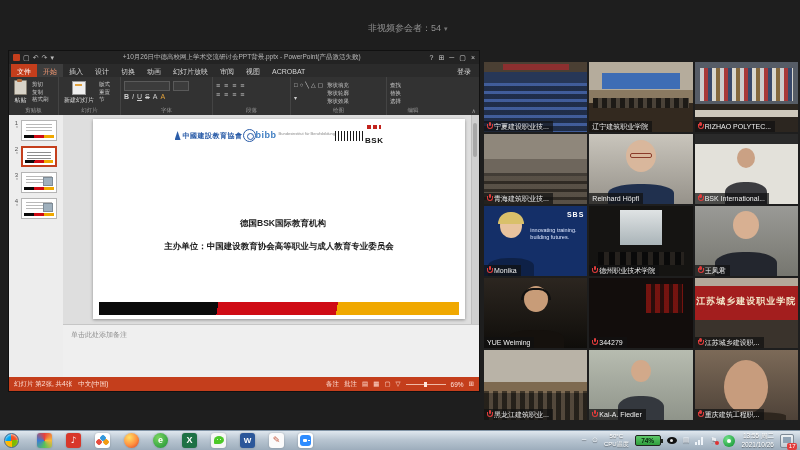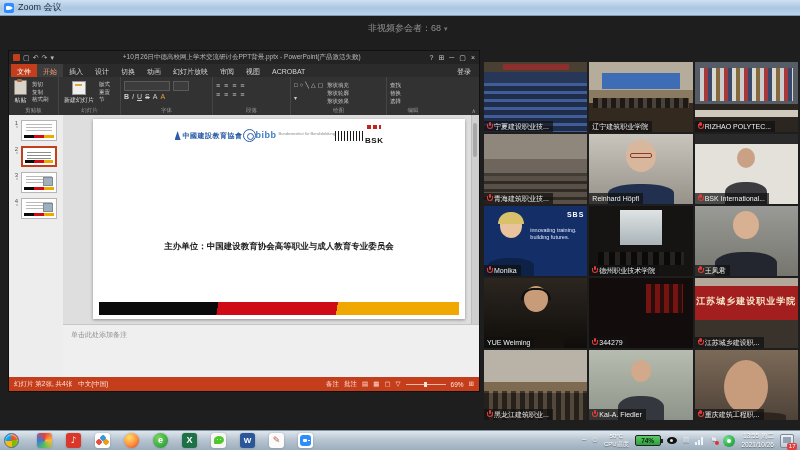--- a/index.html
+++ b/index.html
@@ -234,27 +234,23 @@
   .clock{font-size:6.5px;line-height:1.3;color:#fff;text-shadow:0 1px 1px rgba(0,0,0,.5);text-align:right;}
   .traybadge{position:relative;width:14px;height:14px;border:1px solid #7d8a96;border-radius:2px;background:linear-gradient(#eef2f5,#c3ccd4);box-sizing:border-box;}
   .traybadge::before{content:'';position:absolute;left:2px;top:2px;width:8px;height:6px;background:#8fa3b5;}
   .badge{position:absolute;right:-4px;bottom:-3px;background:#e23c3c;color:#fff;font-size:6px;line-height:7px;padding:0 1.5px;border-radius:2px;}
 </style>
 </head>
 <body>
 
 <div class="screen">
 
-  <div class="ostitle">
-    <span class="zoomappico"></span>
-    <span>Zoom 会议</span>
-  </div>
 
   <div class="nonvideo">
-    <span>非视频参会者：68</span><span class="caret">▾</span>
+    <span>非视频参会者：54</span><span class="caret">▾</span>
   </div>
 
   <div class="pptwin">
     <div class="ptitle">
       <div class="qat">
         <span class="pptico"></span>
         <span>▢</span>
         <span>↶</span>
         <span>↷</span>
         <span>▾</span>
@@ -413,20 +409,21 @@
           <div class="bibb">
             <b>bibb</b>
             <i>Bundesinstitut für Berufsbildung</i>
           </div>
           <div class="barcode"></div>
           <div class="bsklogo">
             <span class="bskred"></span>
             <b>BSK</b>
           </div>
         </div>
+        <div class="host2">德国BSK国际教育机构</div>
         <div class="guide">主办单位：中国建设教育协会高等职业与成人教育专业委员会</div>
         <div class="flagband"></div>
       </div>
       <div class="pscroll"></div>
     </div>
 
     <div class="notes">
       <span>单击此处添加备注</span>
     </div>
 

